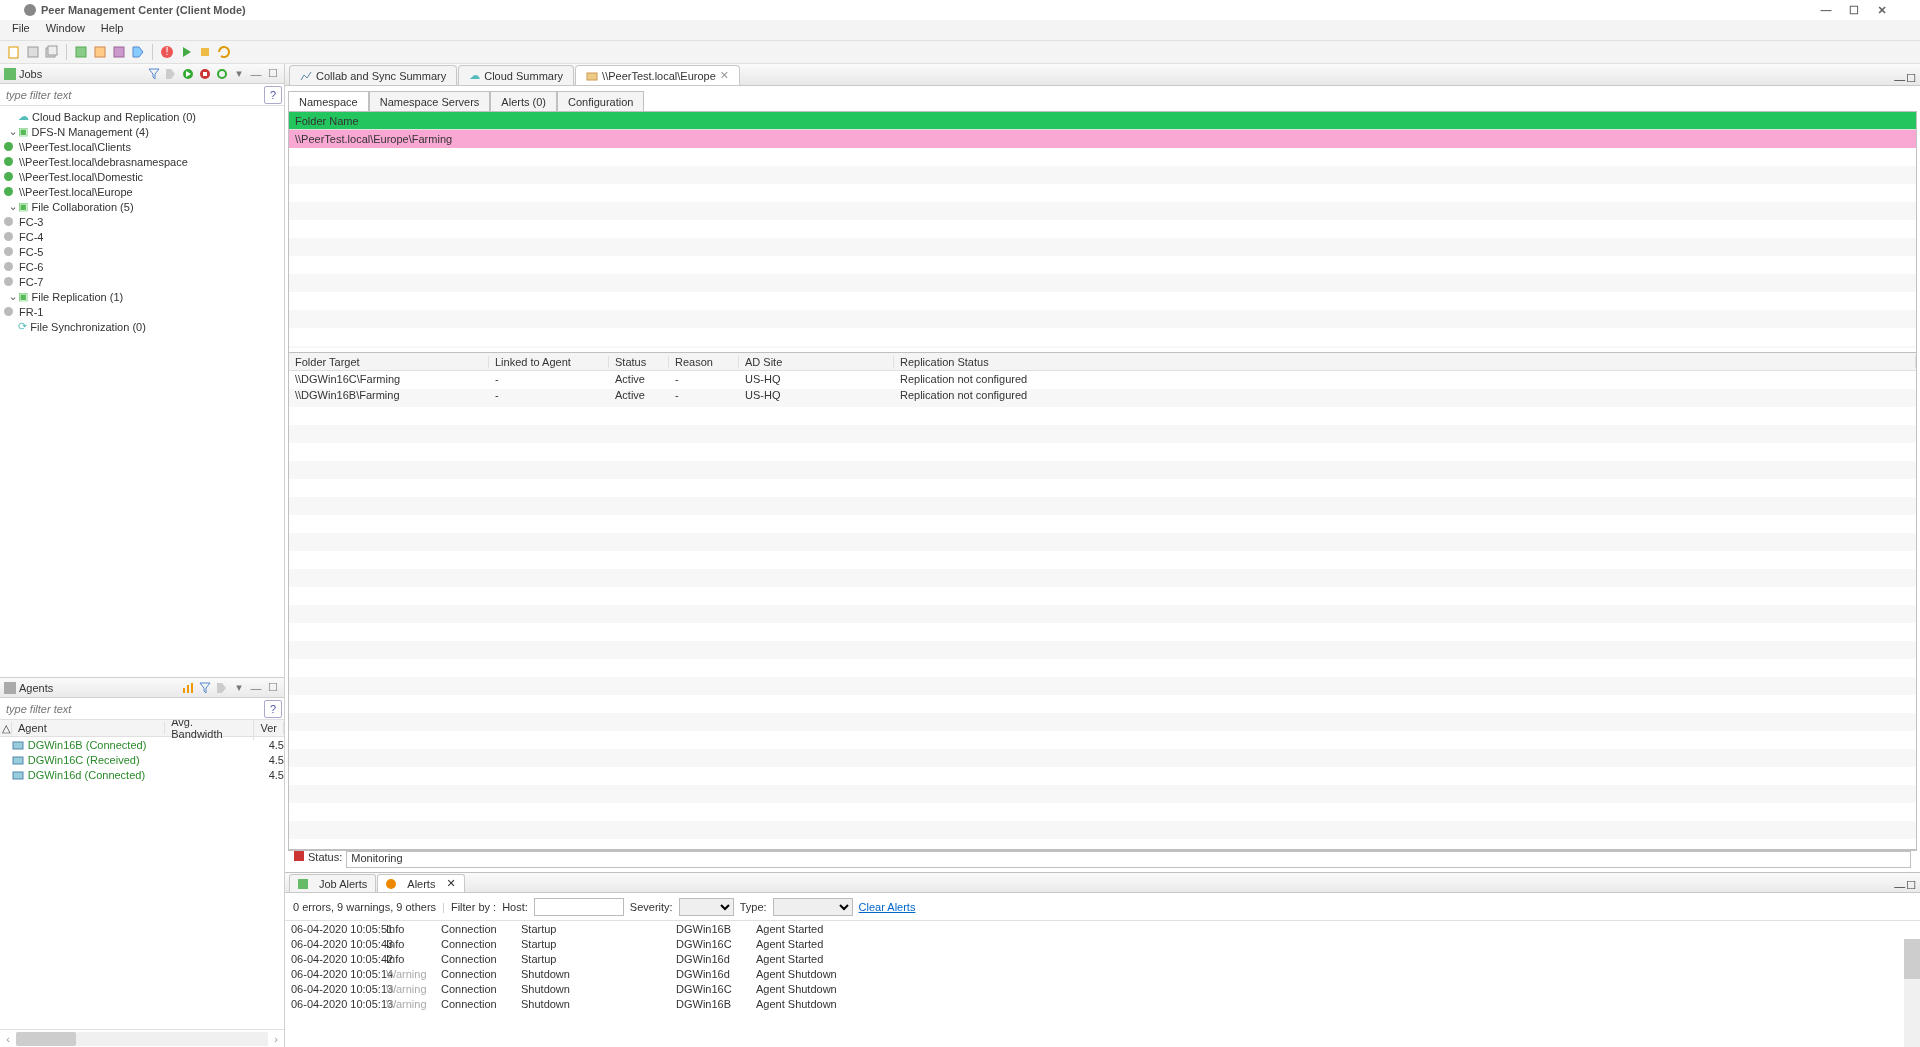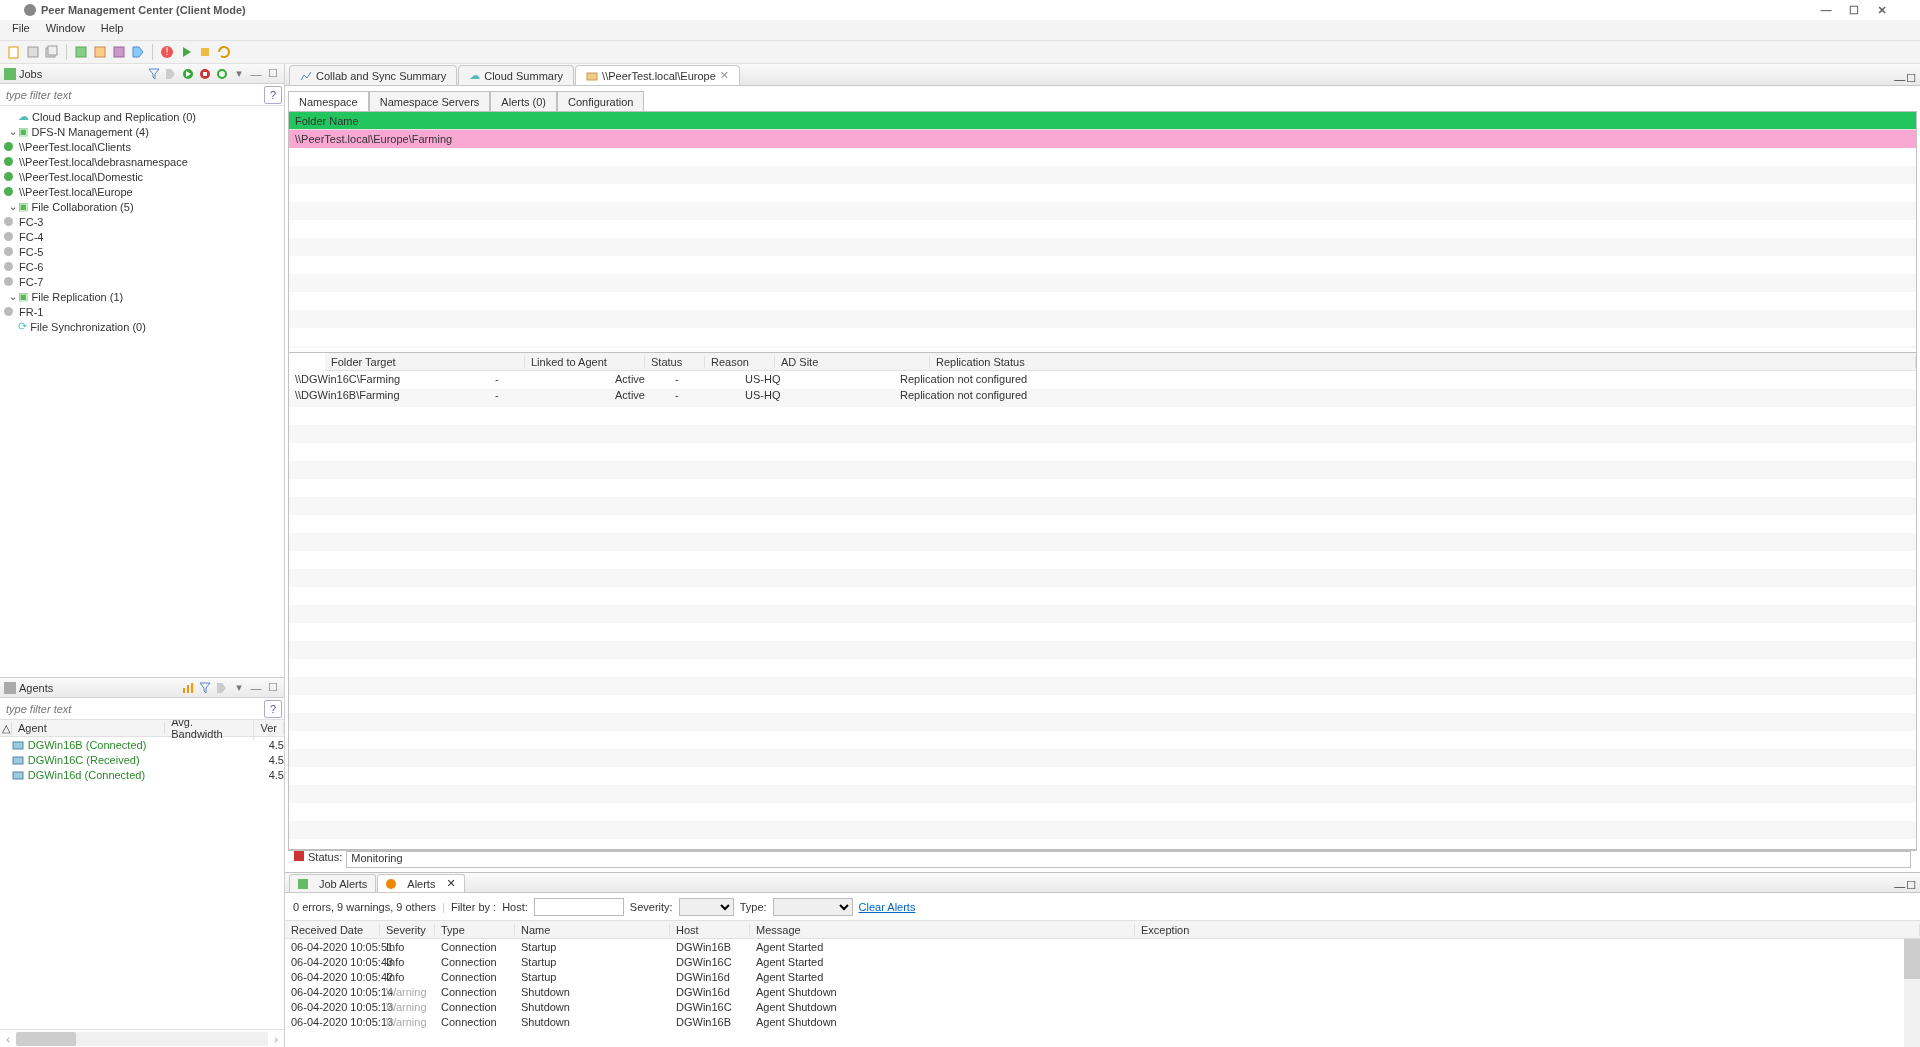--- a/index.html
+++ b/index.html
@@ -59,21 +59,21 @@
 .subtab-strip { height: 22px; display: flex; align-items: flex-end; margin-top: 3px; }
 .subtab { height: 20px; padding: 0 10px; display: flex; align-items: center; border: 1px solid #c0c0c0; border-bottom: none; background: #f4f4f4; }
 .subtab.active { background: #fff; }
 .content-box { border: 1px solid #c0c0c0; flex: 1; display: flex; flex-direction: column; min-height: 0; }
 .folder-list { height: 240px; overflow: hidden; }
 .tbl-hdr { display: flex; background: #22c55e; border-bottom: 1px solid #e0e0e0; height: 18px; align-items: center; padding-left: 6px; }
 .folder-row { height: 18px; display: flex; align-items: center; padding-left: 6px; }
 .folder-row.selected { background: #f9a8d4; }
 .stripes { background: repeating-linear-gradient(#fff 0, #fff 18px, #f7f7f7 18px, #f7f7f7 36px); }
 .target-tbl { flex: 1; border-top: 1px solid #c0c0c0; display: flex; flex-direction: column; min-height: 0; }
-.tgt-hdr { display: flex; background: #f4f4f4; border-bottom: 1px solid #e0e0e0; height: 18px; align-items: center; margin-left: 36px; }
+.tgt-hdr { display: flex; background: #f4f4f4; border-bottom: 1px solid #e0e0e0; height: 18px; align-items: center; }
 .tgt-hdr span, .tgt-row span { padding: 0 6px; border-right: 1px solid transparent; }
 .tgt-hdr span { border-right: 1px solid #e0e0e0; }
 .c-ft { width: 200px; }
 .c-la { width: 120px; }
 .c-st { width: 60px; }
 .c-re { width: 70px; }
 .c-ad { width: 155px; }
 .c-rs { flex: 1; }
 .tgt-row { display: flex; height: 16px; align-items: center; }
 .target-body { flex:1; }
@@ -463,29 +463,20 @@
           <span>Filter by :</span>
           <span>Host:</span>
           <input class="combo" style="width: 90px;">
           <span>Severity:</span>
           <select class="combo" style="width:55px"></select>
           <span>Type:</span>
           <select class="combo" style="width:80px"></select>
           <a href="#">Clear Alerts</a>
         </div>
         <div class="alerts-tbl">
-          <div class="al-hdr">
-            <span class="c-rd">Received Date</span>
-            <span class="c-sv">Severity</span>
-            <span class="c-tp">Type</span>
-            <span class="c-nm">Name</span>
-            <span class="c-hs">Host</span>
-            <span class="c-ms">Message</span>
-            <span class="c-ex">Exception</span>
-          </div>
           <div id="alert-rows">
               <div class="al-row">
                 <span class="c-rd">06-04-2020 10:05:51</span>
                 <span class="c-sv ">Info</span>
                 <span class="c-tp">Connection</span>
                 <span class="c-nm">Startup</span>
                 <span class="c-hs">DGWin16B</span>
                 <span class="c-ms">Agent Started</span>
                 <span class="c-ex"></span>
               </div>

